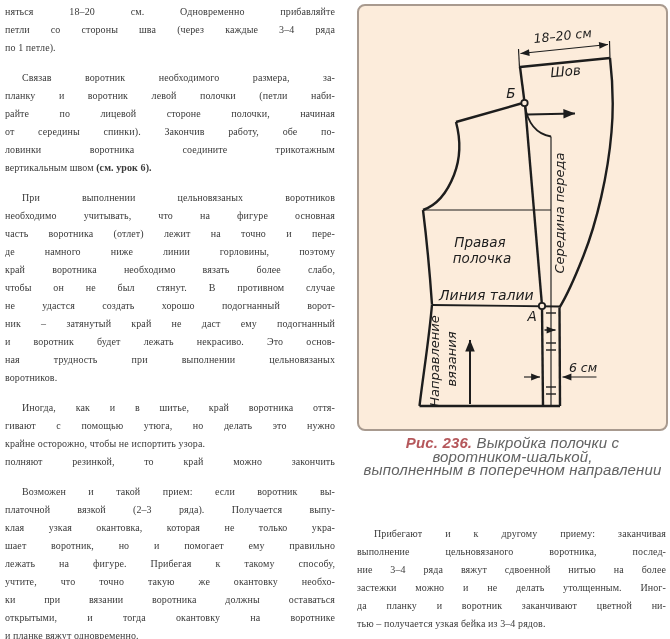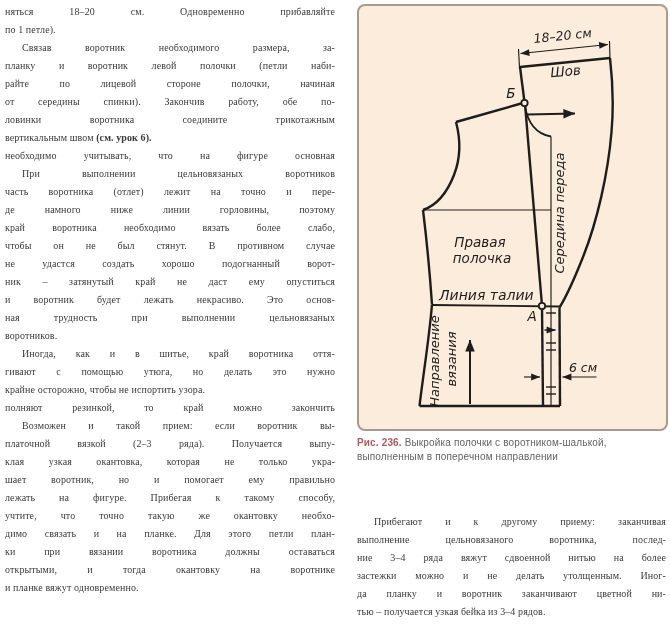--- a/index.html
+++ b/index.html
@@ -18,83 +18,83 @@
     font-family:"Liberation Serif","DejaVu Serif",serif;
     color:var(--text);overflow:hidden;
   }
   .col{position:absolute;}
   .line{
     height:18px;line-height:18px;font-size:10px;
     text-align:justify;text-align-last:justify;
     white-space:normal;letter-spacing:0.1px;
   }
   .line.last{text-align-last:left;}
-  .line.ind{text-indent:17px;}
+  .line.ind{text-indent:17px;margin-top:12px;}
   .b{font-weight:bold;}
   #left-col{left:5px;top:3px;width:330px;}
   #right-col{left:357px;top:513px;width:309px;}
   #figure-box{
     left:357px;top:4px;width:311px;height:427px;
     background:var(--figure-bg);
     border:2px solid var(--figure-border);
     border-radius:8px;
   }
   #figure-box svg{display:block;width:100%;height:100%;}
   #figure-caption{
     left:357px;top:436px;width:311px;
     font-family:"Liberation Sans","DejaVu Sans",sans-serif;
-    font-size:10px;line-height:13.5px;color:var(--caption-text);
-    text-align:left;letter-spacing:0.15px;
+    font-size:15px;line-height:13.5px;color:var(--caption-text);
+    text-align:center;letter-spacing:0.15px;font-style:italic;
   }
   .fig-num{color:var(--caption-accent);font-weight:700;}
   
   .dln{stroke:var(--diagram-line);fill:none;}
   .w-thick{stroke-width:2.4;}
   .w-med{stroke-width:1.8;}
   .w-thin{stroke-width:1.15;}
   .dtx{
     font-family:"DejaVu Sans","Liberation Sans",sans-serif;
     font-style:italic;fill:var(--diagram-line);
   }
   .node{fill:var(--figure-bg);stroke:var(--diagram-line);stroke-width:1.8;}
 </style>
 </head>
 <body>
 
 <div class="col" id="left-col">
   <div class="line">няться 18–20 см. Одновременно прибавляйте</div>
+  <div class="line">петли со стороны шва (через каждые 3–4 ряда</div>
   <div class="line last">по 1 петле).</div>
   <div class="line ind">Связав воротник необходимого размера, за-</div>
   <div class="line">планку и воротник левой полочки (петли наби-</div>
   <div class="line">райте по лицевой стороне полочки, начиная</div>
   <div class="line">от середины спинки). Закончив работу, обе по-</div>
   <div class="line">ловинки воротника соедините трикотажным</div>
   <div class="line last"><span>вертикальным швом </span><span class="b">(см. урок 6).</span></div>
+  <div class="line ind">При выполнении цельновязаных воротников</div>
   <div class="line">необходимо учитывать, что на фигуре основная</div>
-  <div class="line ind">При выполнении цельновязаных воротников</div>
   <div class="line">часть воротника (отлет) лежит на точно и пере-</div>
   <div class="line">де намного ниже линии горловины, поэтому</div>
   <div class="line">край воротника необходимо вязать более слабо,</div>
   <div class="line">чтобы он не был стянут. В противном случае</div>
   <div class="line">не удастся создать хорошо подогнанный ворот-</div>
-  <div class="line">ник – затянутый край не даст ему опуститься</div>
+  <div class="line">ник – затянутый край не даст ему подогнанный</div>
   <div class="line">и воротник будет лежать некрасиво. Это основ-</div>
   <div class="line">ная трудность при выполнении цельновязаных</div>
   <div class="line last">воротников.</div>
   <div class="line ind">Иногда, как и в шитье, край воротника оття-</div>
   <div class="line">гивают с помощью утюга, но делать это нужно</div>
   <div class="line last">крайне осторожно, чтобы не испортить узора.</div>
   <div class="line">полняют резинкой, то край можно закончить</div>
   <div class="line ind">Возможен и такой прием: если воротник вы-</div>
   <div class="line">платочной вязкой (2–3 ряда). Получается выпу-</div>
   <div class="line">клая узкая окантовка, которая не только укра-</div>
   <div class="line">шает воротник, но и помогает ему правильно</div>
   <div class="line">лежать на фигуре. Прибегая к такому способу,</div>
   <div class="line">учтите, что точно такую же окантовку необхо-</div>
-  <div class="line">димо связать и на планке. Для этого петли план-</div>
   <div class="line">ки при вязании воротника должны оставаться</div>
   <div class="line">открытыми, и тогда окантовку на воротнике</div>
   <div class="line last">и планке вяжут одновременно.</div>
 </div>
 
 <div class="col" id="figure-box">
   <svg viewBox="0 0 307 423">
     <defs>
       <marker id="arr" viewBox="0 0 10 8" refX="9.3" refY="4" markerWidth="10" markerHeight="8" markerUnits="userSpaceOnUse" orient="auto-start-reverse">
         <path d="M0.4,0.6 L9.4,4 L0.4,7.4 Z" fill="#1d1d1d"></path>

